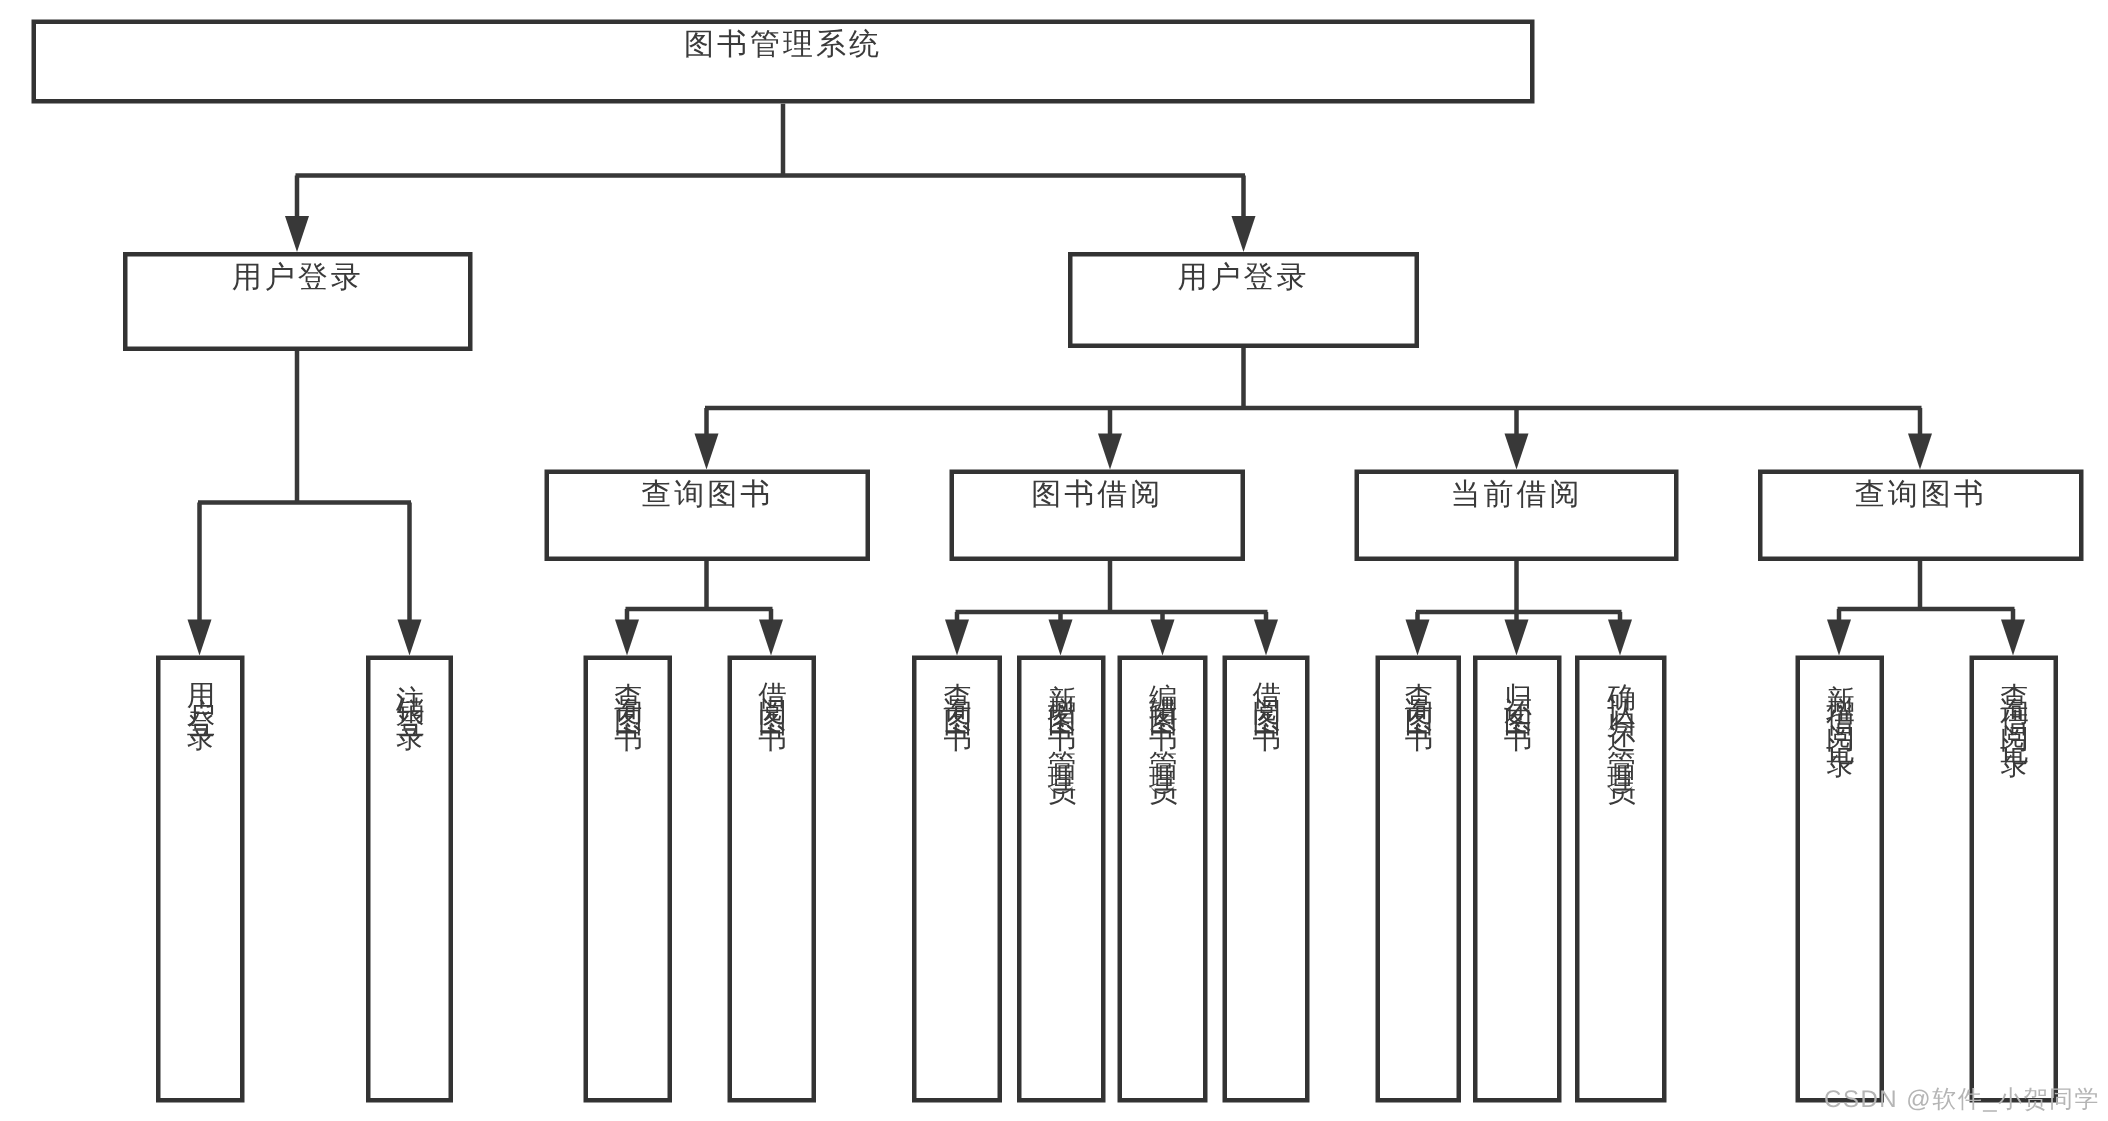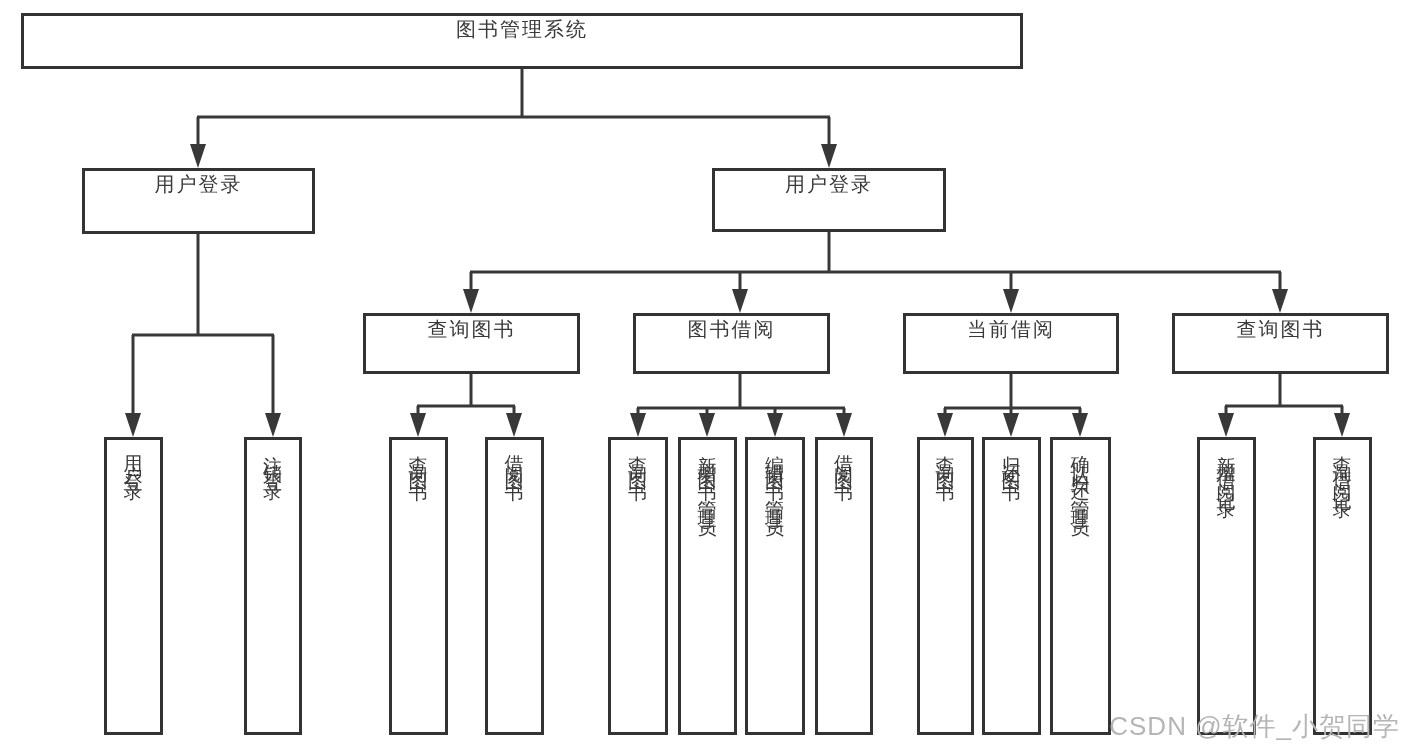--- a/index.html
+++ b/index.html
@@ -14,21 +14,21 @@
   .box{
     position:absolute;background:#ffffff;border:3px solid #333333;box-sizing:border-box;
     display:flex;align-items:flex-start;justify-content:center;color:#3a3a3a;
   }
   .hlbl{font-size:20px;letter-spacing:2px;white-space:nowrap;}
   .vlbl{
     writing-mode:vertical-rl;text-orientation:mixed;
     font-size:19px;line-height:1;letter-spacing:9px;white-space:nowrap;
   }
   .watermark{
-    position:absolute;right:5px;bottom:3px;font-size:26px;color:#b5b5b5;
+    position:absolute;right:5px;bottom:3px;font-size:16px;color:#b5b5b5;
     letter-spacing:1px;white-space:nowrap;z-index:10;
   }
 </style>
 </head>
 <body>
 
 <div id="canvas">
 
   <svg class="connectors" viewBox="0 0 1405 747">
 

